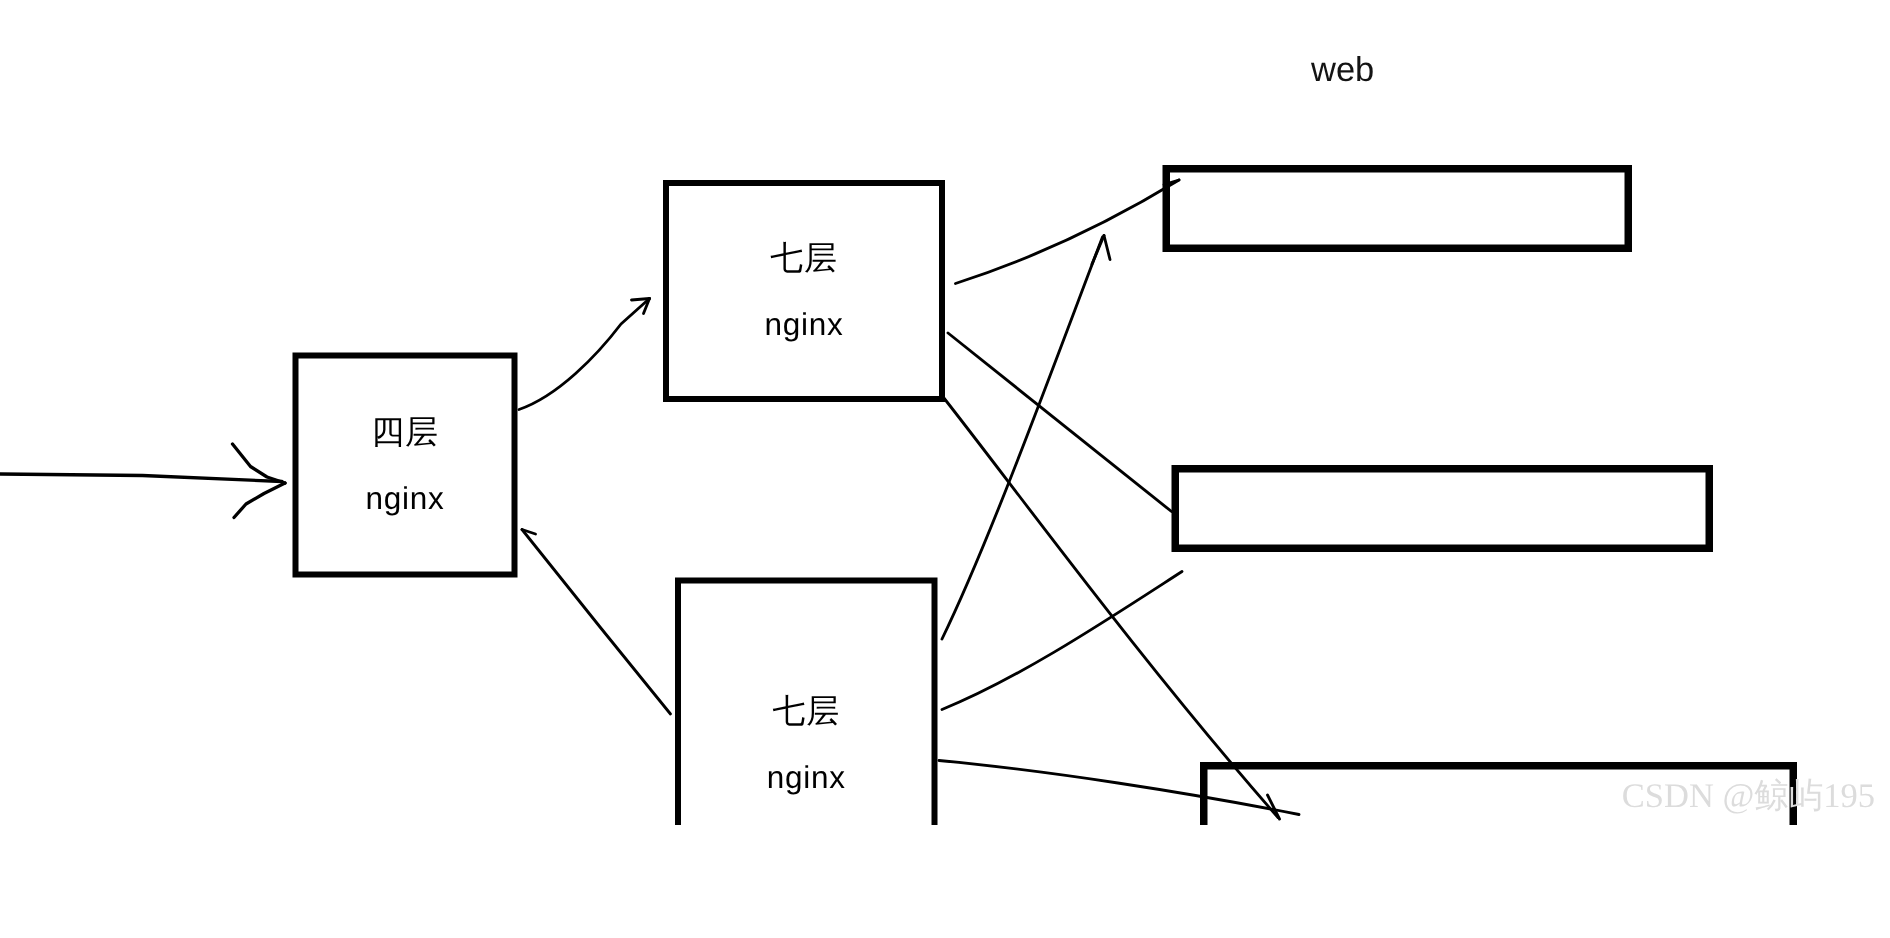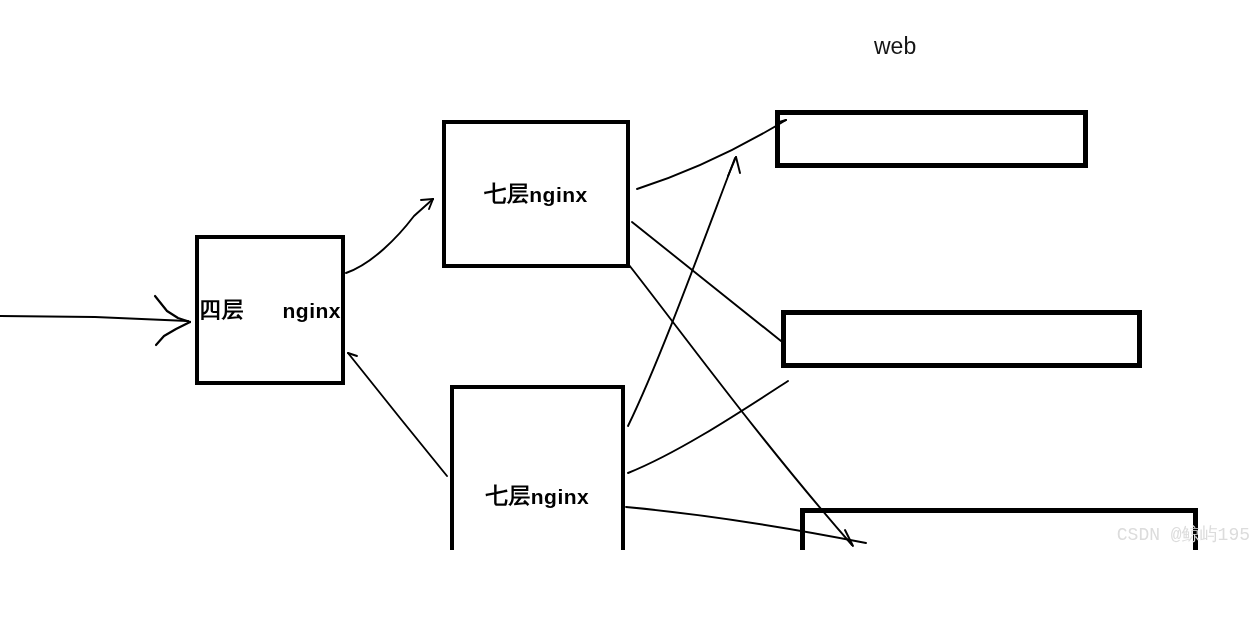--- a/index.html
+++ b/index.html
@@ -23,23 +23,23 @@
     top: 0;
     width: 1260px;
     height: 625px;
   }
   .node-box {
     position: absolute;
     box-sizing: border-box;
     border: 4px solid #000000;
     background: transparent;
     display: flex;
+    flex-direction: column;
     align-items: center;
     justify-content: center;
-    font-weight: bold;
   }
   .node-line {
     color: #000000;
     font-size: 23px;
     line-height: 1.0;
     letter-spacing: 0.5px;
     white-space: nowrap;
   }
   .node-line.cjk {
     font-family: "DejaVu Sans", sans-serif;
@@ -61,22 +61,22 @@
     color: #141414;
     font-family: "Liberation Sans", sans-serif;
     font-size: 23px;
     white-space: nowrap;
   }
   #watermark {
     position: absolute;
     right: 10px;
     bottom: 4px;
     color: #dcdcdc;
-    font-family: Liberation Mono, monospace;
-    font-size: 18px;
+    font-family: Liberation Serif, serif;
+    font-size: 23px;
     white-space: nowrap;
     user-select: none;
   }
   .stroke {
     fill: none;
     stroke: #000000;
     stroke-width: 1.9;
     stroke-linecap: round;
     stroke-linejoin: round;
   }
@@ -137,21 +137,21 @@
     </g>
 
     <g>
       <path class="stroke" d="M 626 507 C 700 514, 790 528, 866 543"></path>
     </g>
 
   </svg>
 
   <div class="free-label" style="left:874px; top:33px;">web</div>
 
-  <div class="node-box" style="left:195px; top:235px; width:150px; height:150px;justify-content:space-between;">
+  <div class="node-box" style="left:195px; top:235px; width:150px; height:150px;">
     <div class="node-line cjk">四层</div>
     <div class="gap-a"></div>
     <div class="node-line latin">nginx</div>
   </div>
 
   <div class="node-box" style="left:442px; top:120px; width:188px; height:148px;">
     <div class="node-line cjk">七层</div>
     <div class="gap-a"></div>
     <div class="node-line latin">nginx</div>
   </div>

